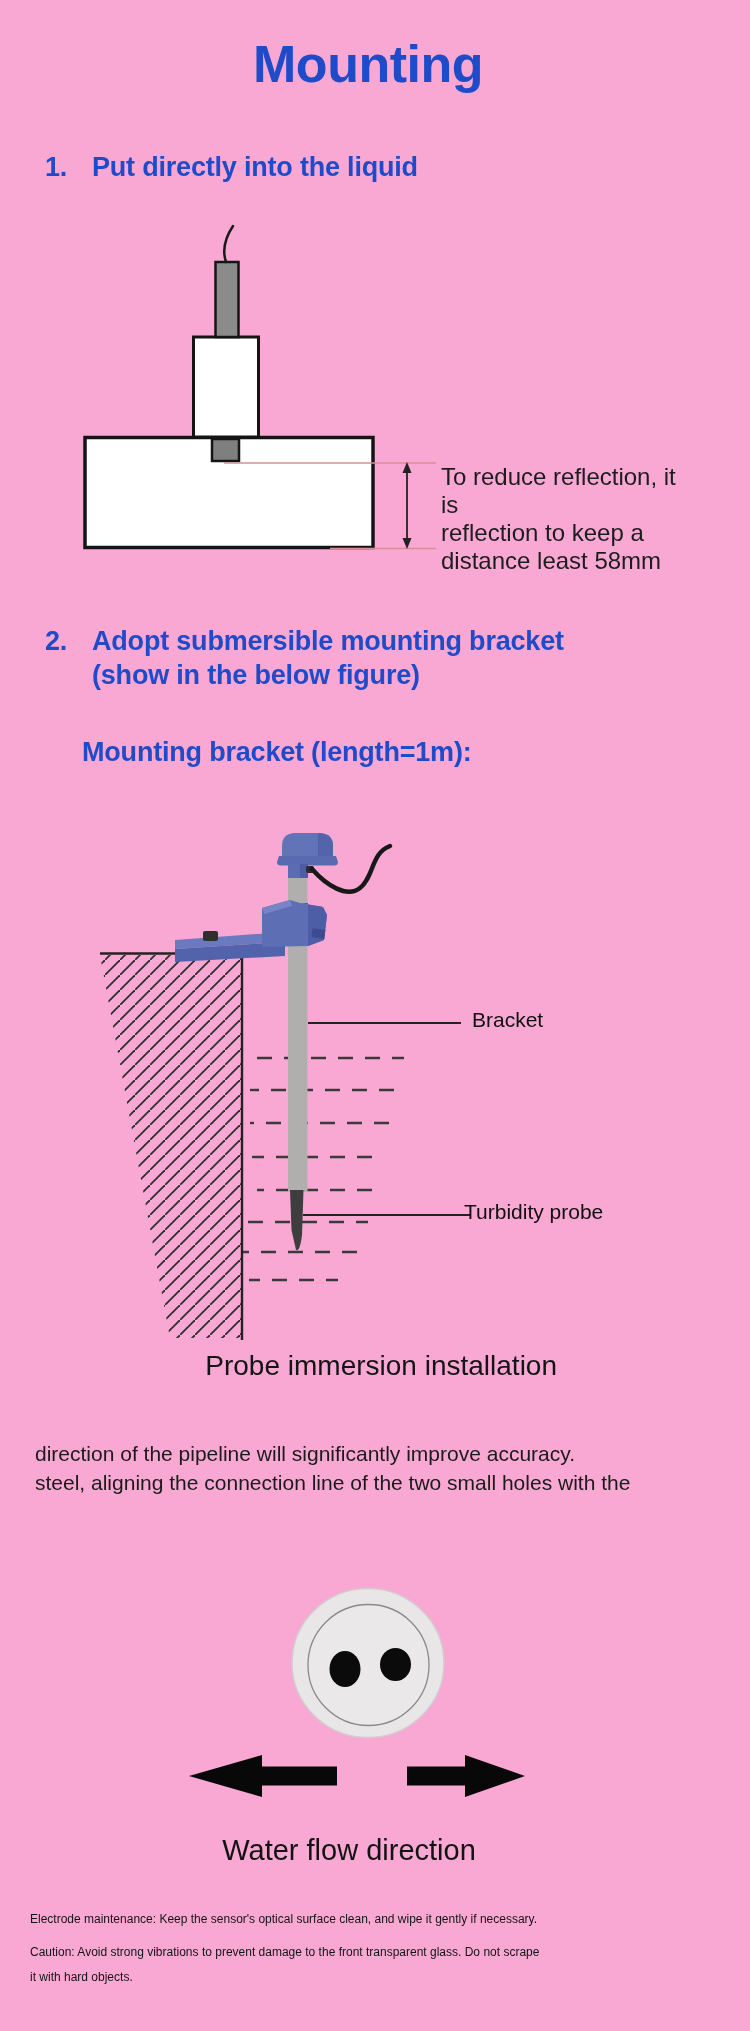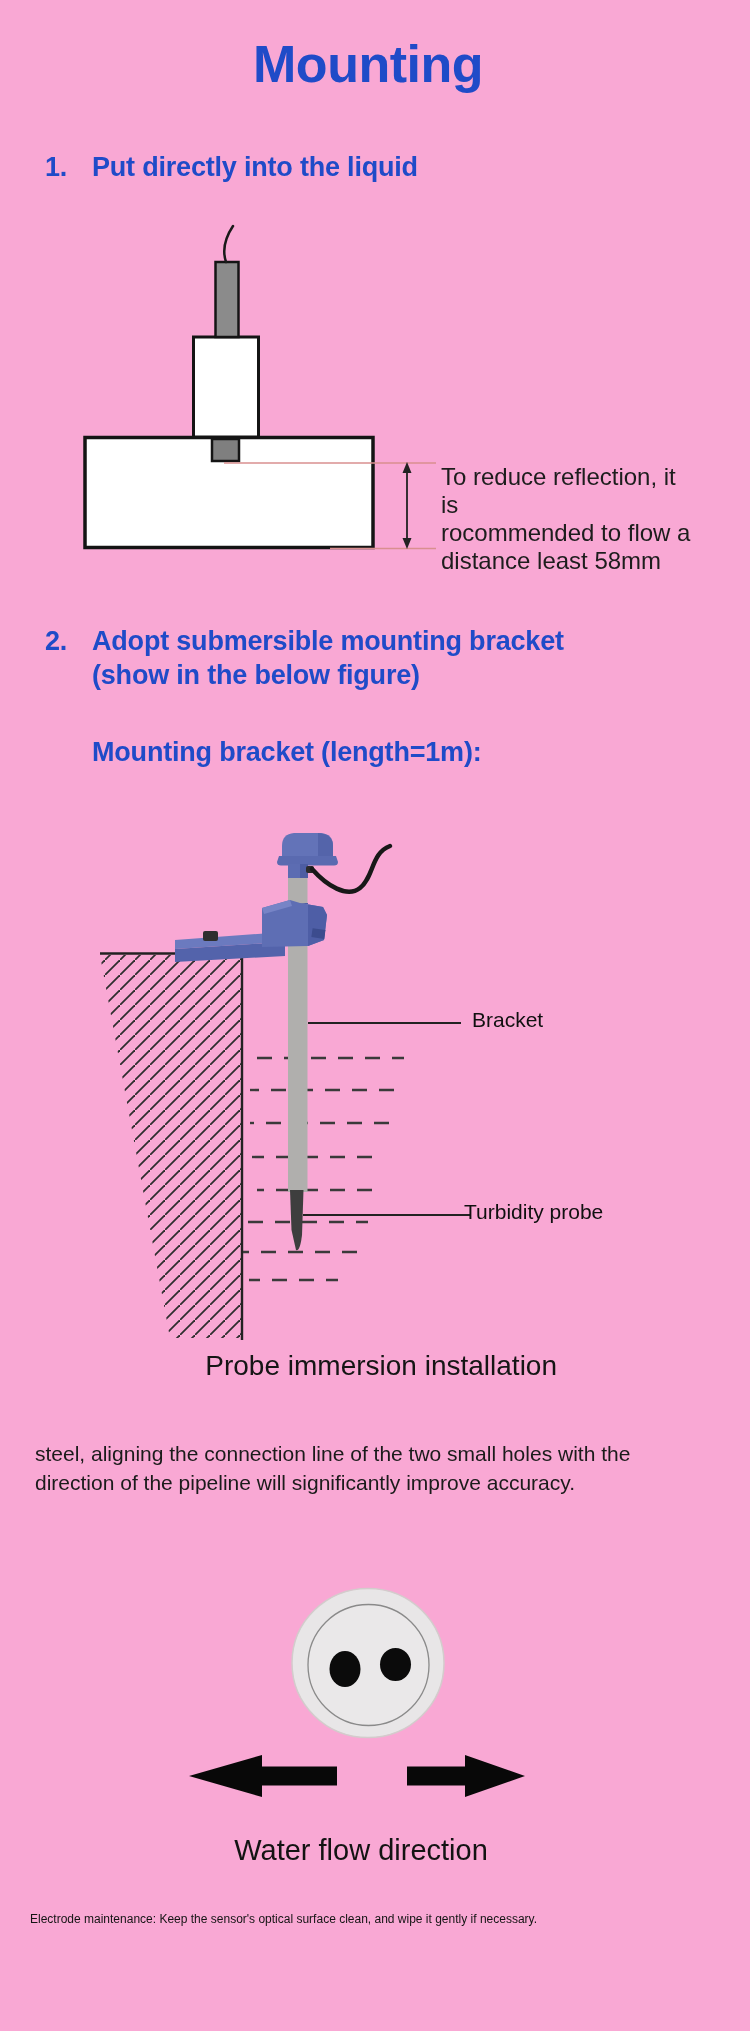--- a/index.html
+++ b/index.html
@@ -17,41 +17,41 @@
   }
   .heading {
     position:absolute; left:45px; display:flex;
     font-size:27px; font-weight:bold; color:#1f4bc8;
     letter-spacing:-0.2px; line-height:34px;
   }
   .heading .num { width:47px; flex:0 0 47px; }
   .h1 { top:150px; }
   .h2 { top:624px; }
   .subheading {
-    position:absolute; left:92px; top:737px;
+    position:absolute; left:82px; top:737px;
     font-size:27px; font-weight:bold; color:#1f4bc8; letter-spacing:-0.2px;
   }
   .figure-svg { position:absolute; left:0; }
   .annotation {
     position:absolute; left:441px; top:463px; width:250px;
     font-size:24px; line-height:28px; color:#1d1d1d;
   }
   .fig-label { position:absolute; font-size:21px; color:#101010; }
   .bracket-label { left:472px; top:1008px; }
   .probe-label  { left:464px; top:1200px; }
   .fig-caption {
     position:absolute; left:107px; top:1350px; width:450px;
     text-align:right; font-size:28px; color:#151515;
   }
   .paragraph {
     position:absolute; left:35px; top:1440px; width:700px;
     font-size:21px; line-height:28.5px; color:#1b1b1b;
   }
   .waterflow {
-    position:absolute; left:111px; top:1834px; width:500px;
+    position:absolute; left:99px; top:1834px; width:500px;
     text-align:center; font-size:29px; color:#131313;
   }
   .footnotes {
     position:absolute; left:30px; top:1907px; width:712px;
     font-size:12px; color:#141414;
   }
   .footnotes .note1 { line-height:25px; }
   .footnotes .note2 { margin-top:8px; line-height:24.5px; }
 </style>
 </head>
@@ -83,21 +83,21 @@
 
     <g stroke="#222222" fill="#222222">
       <line x1="407" y1="470" x2="407" y2="542" stroke-width="1.8"></line>
       <polygon points="407,462 402.5,473 411.5,473" stroke="none"></polygon>
       <polygon points="407,549 402.5,538 411.5,538" stroke="none"></polygon>
     </g>
   </svg>
 
   <div class="annotation">
     <div>To reduce reflection, it is</div>
-    <div>rocommended to flow a</div>
+    <div>reflection to keep a</div>
     <div>distance least 58mm</div>
   </div>
 
   <div class="heading h2">
     <span class="num">2.</span>
     <span class="htext">
       <span>Adopt submersible mounting bracket</span><br>
       <span>(show in the below figure)</span>
     </span>
   </div>
@@ -154,32 +154,36 @@
 
     <path d="M308,1023 H461" stroke="#222222" stroke-width="2"></path>
     <path d="M303,1215 H470" stroke="#222222" stroke-width="2"></path>
   </svg>
 
   <div class="fig-label bracket-label">Bracket</div>
   <div class="fig-label probe-label">Turbidity probe</div>
   <div class="fig-caption">Probe immersion installation</div>
 
   <div class="paragraph">
+    <div>direction of the pipeline will significantly improve accuracy.</div>
     <div>steel, aligning the connection line of the two small holes with the</div>
-    <div>direction of the pipeline will significantly improve accuracy.</div>
   </div>
 
   <svg class="figure-svg" style="top:1580px" width="750" height="240" viewBox="0 1580 750 240">
     <ellipse cx="368" cy="1663" rx="76" ry="74.5" fill="#e8e6e7" stroke="#d3cccc" stroke-width="1.5"></ellipse>
     <circle cx="368.5" cy="1665" r="60.5" fill="#eae8e9" stroke="#8a8a8a" stroke-width="1.3"></circle>
     <ellipse cx="345" cy="1669" rx="15.5" ry="18" fill="#0b0b0b"></ellipse>
     <ellipse cx="395.5" cy="1664.5" rx="15.5" ry="16.5" fill="#0b0b0b"></ellipse>
     <polygon points="189,1776 262,1755 262,1766.5 337,1766.5 337,1785.5 262,1785.5 262,1797" fill="#080808"></polygon>
     <polygon points="525,1776 465,1755 465,1766.5 407,1766.5 407,1785.5 465,1785.5 465,1797" fill="#080808"></polygon>
   </svg>
 
   <div class="waterflow">Water flow direction</div>
 
   <div class="footnotes">
     <div class="note1">Electrode maintenance: Keep the sensor's optical surface clean, and wipe it gently if necessary.</div>
+    <div class="note2">
+      <div>Caution: Avoid strong vibrations to prevent damage to the front transparent glass. Do not scrape</div>
+      <div>it with hard objects.</div>
+    </div>
   </div>
 
 </div>
 
 </body></html>

